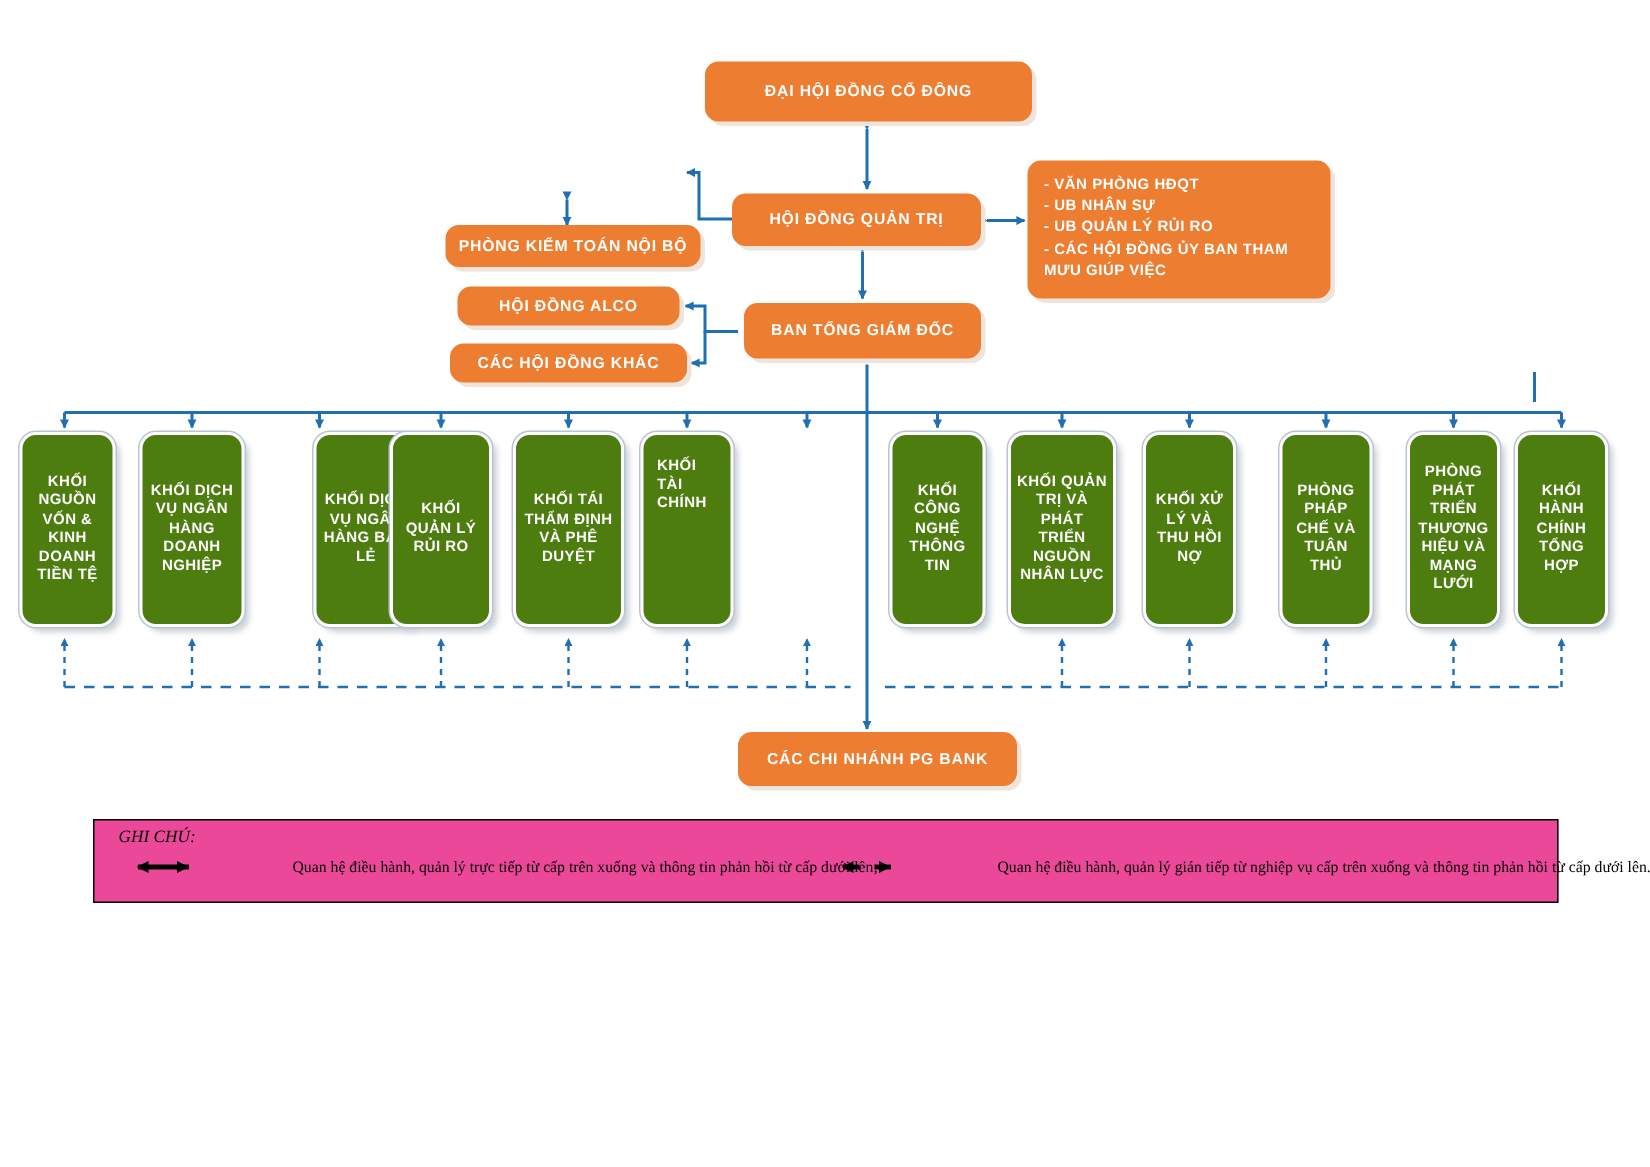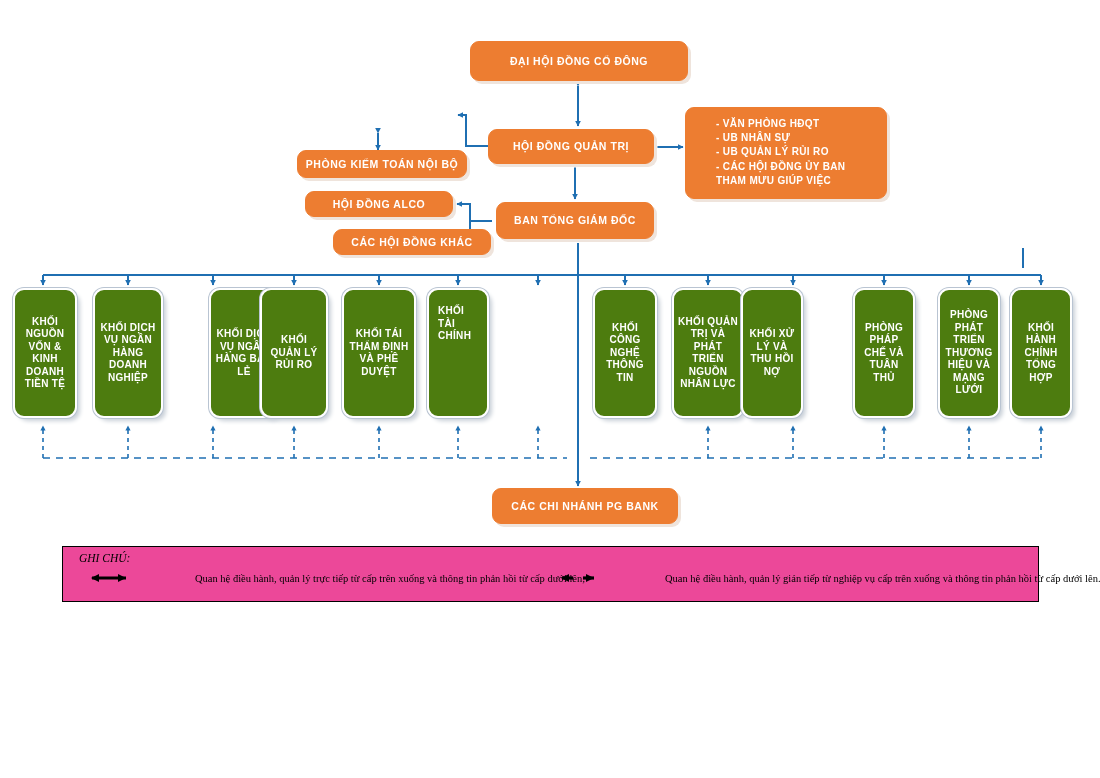--- a/index.html
+++ b/index.html
@@ -20,48 +20,48 @@
         letter-spacing:.45px;font-size:10.5px;
         border:2px solid #ffffff;border-radius:11px;
         box-shadow:0 0 0 1px #b9c4d2, 4px 4px 4px -1px #c9d0d8;}
 
   
   #n-gms     {left:470px;top:41px;width:218px;height:40px;}
   #n-bks     {left:302px;top:101px;width:152px;height:28px;}
   #n-hdqt    {left:488px;top:129px;width:166px;height:35px;}
   #n-kiemtoan{left:297px;top:150px;width:170px;height:28px;}
   #n-alco    {left:305px;top:191px;width:148px;height:26px;}
-  #n-khac    {left:300px;top:229px;width:158px;height:26px;margin-left:33px;}
+  #n-khac    {left:300px;top:229px;width:158px;height:26px;}
   #n-btgd    {left:496px;top:202px;width:158px;height:37px;}
   #n-branch  {left:492px;top:488px;width:186px;height:36px;}
 
   #n-committees{left:685px;top:107px;width:202px;height:92px;
       justify-content:flex-start;align-items:flex-start;
       padding:9px 10px 0 10px;text-align:left;}
   #n-committees .lbl{font-size:10px;line-height:1.42;letter-spacing:.35px;
-      text-align:left;white-space:pre-line;margin-left:20px;}
+      text-align:left;white-space:pre-line;}
 
   
   .blue.div{top:288px;height:130px;padding:4px 3px;}
   .blue.div .lbl{font-size:10px;letter-spacing:.3px;line-height:1.25;}
   .blue.div.topal{align-items:flex-start;}
   .blue.div.topal .lbl{padding-top:11px;}
   .blue.div.lft{justify-content:flex-start;}
   .blue.div.lft .lbl{text-align:left;padding-left:6px;}
 
   #d0{left:13px;width:64px;}
   #d1{left:93px;width:70px;}
   #d2{left:178px;width:70px;margin-left:31px;}
   #d3{left:260px;width:68px;}
   #d4{left:342px;width:74px;}
   #d5{left:427px;width:62px;}
   #d6{left:502px;width:72px;}
   #d7{left:593px;width:64px;text-align:center;}
   #d8{left:672px;width:72px;}
-  #d9{left:741px;width:62px;}
+  #d9{left:762px;width:62px;}
   #d10{left:853px;width:62px;}
   #d11{left:938px;width:62px;}
   #d12{left:1010px;width:62px;}
 
   
   #legend{position:absolute;left:62px;top:546px;width:975px;height:54px;
           border:1px solid #000;background:#ec4899;z-index:6;}
   #legend-title{position:absolute;left:16px;top:5px;font-style:italic;
       font-family:"Liberation Serif",serif;font-size:11.5px;color:#000;}
   .leg-text{position:absolute;font-family:"Liberation Serif",serif;

